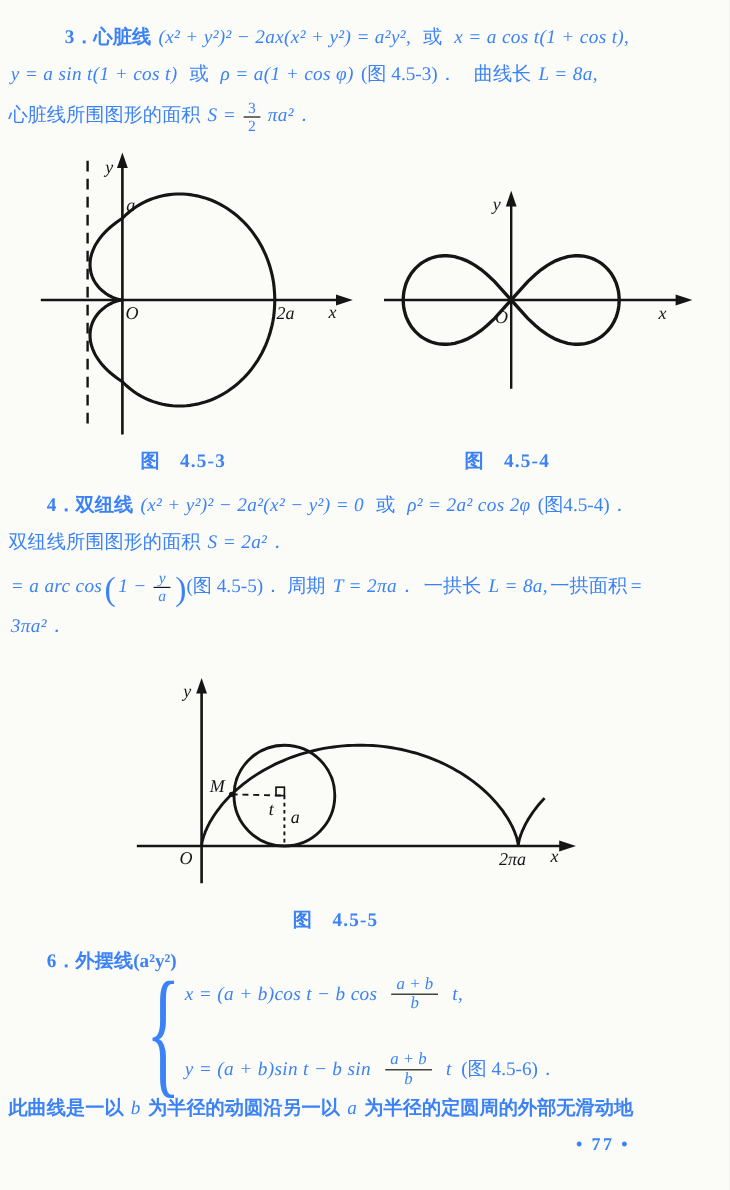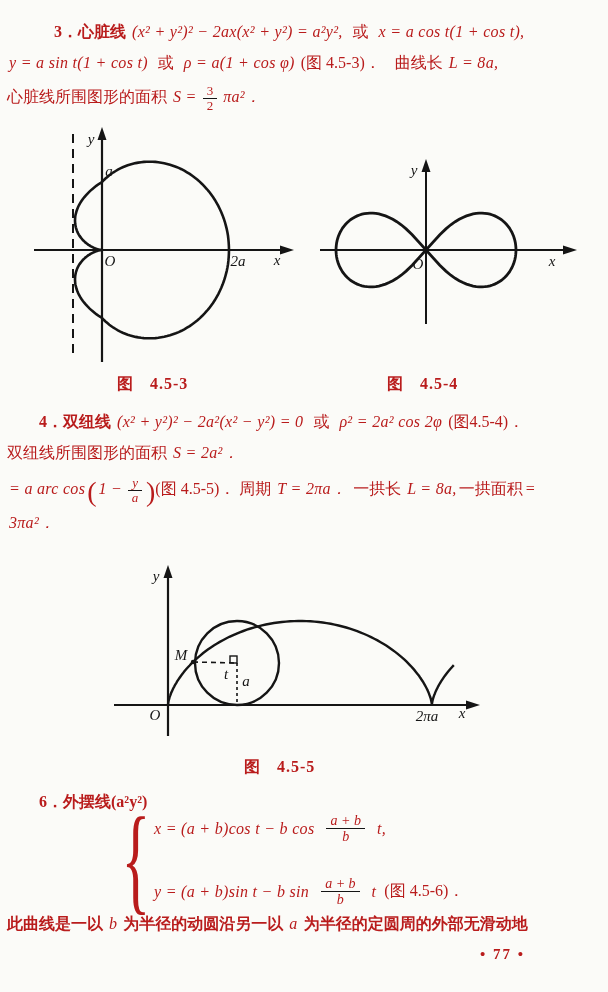--- a/index.html
+++ b/index.html
@@ -1,18 +1,18 @@
 <!DOCTYPE html>
 <html><head>
 <meta charset="utf-8">
 <style>
   html,body{margin:0;padding:0;background:#e8e8e6;}
   .page{
     position:relative;width:608px;height:992px;margin:0 auto;
-    background:#fbfbf8;color:#b91c1c;overflow:hidden;
+    background:#fbfbf8;color:#3b82f6;overflow:hidden;
     font-family:"Liberation Serif","DejaVu Serif",serif;font-size:16px;
   }
   .para{position:absolute;left:7px;right:4px;}
   .ln{white-space:nowrap;height:31px;line-height:31px;}
   .ln.tall{height:37px;line-height:37px;}
   .ind-lg{padding-left:47px;}
   .ind-md{padding-left:32px;}
   .bold{font-weight:700;}
   .cjk{font-style:normal;}
   .math{font-style:italic;letter-spacing:.3px;margin:0 2px;}

